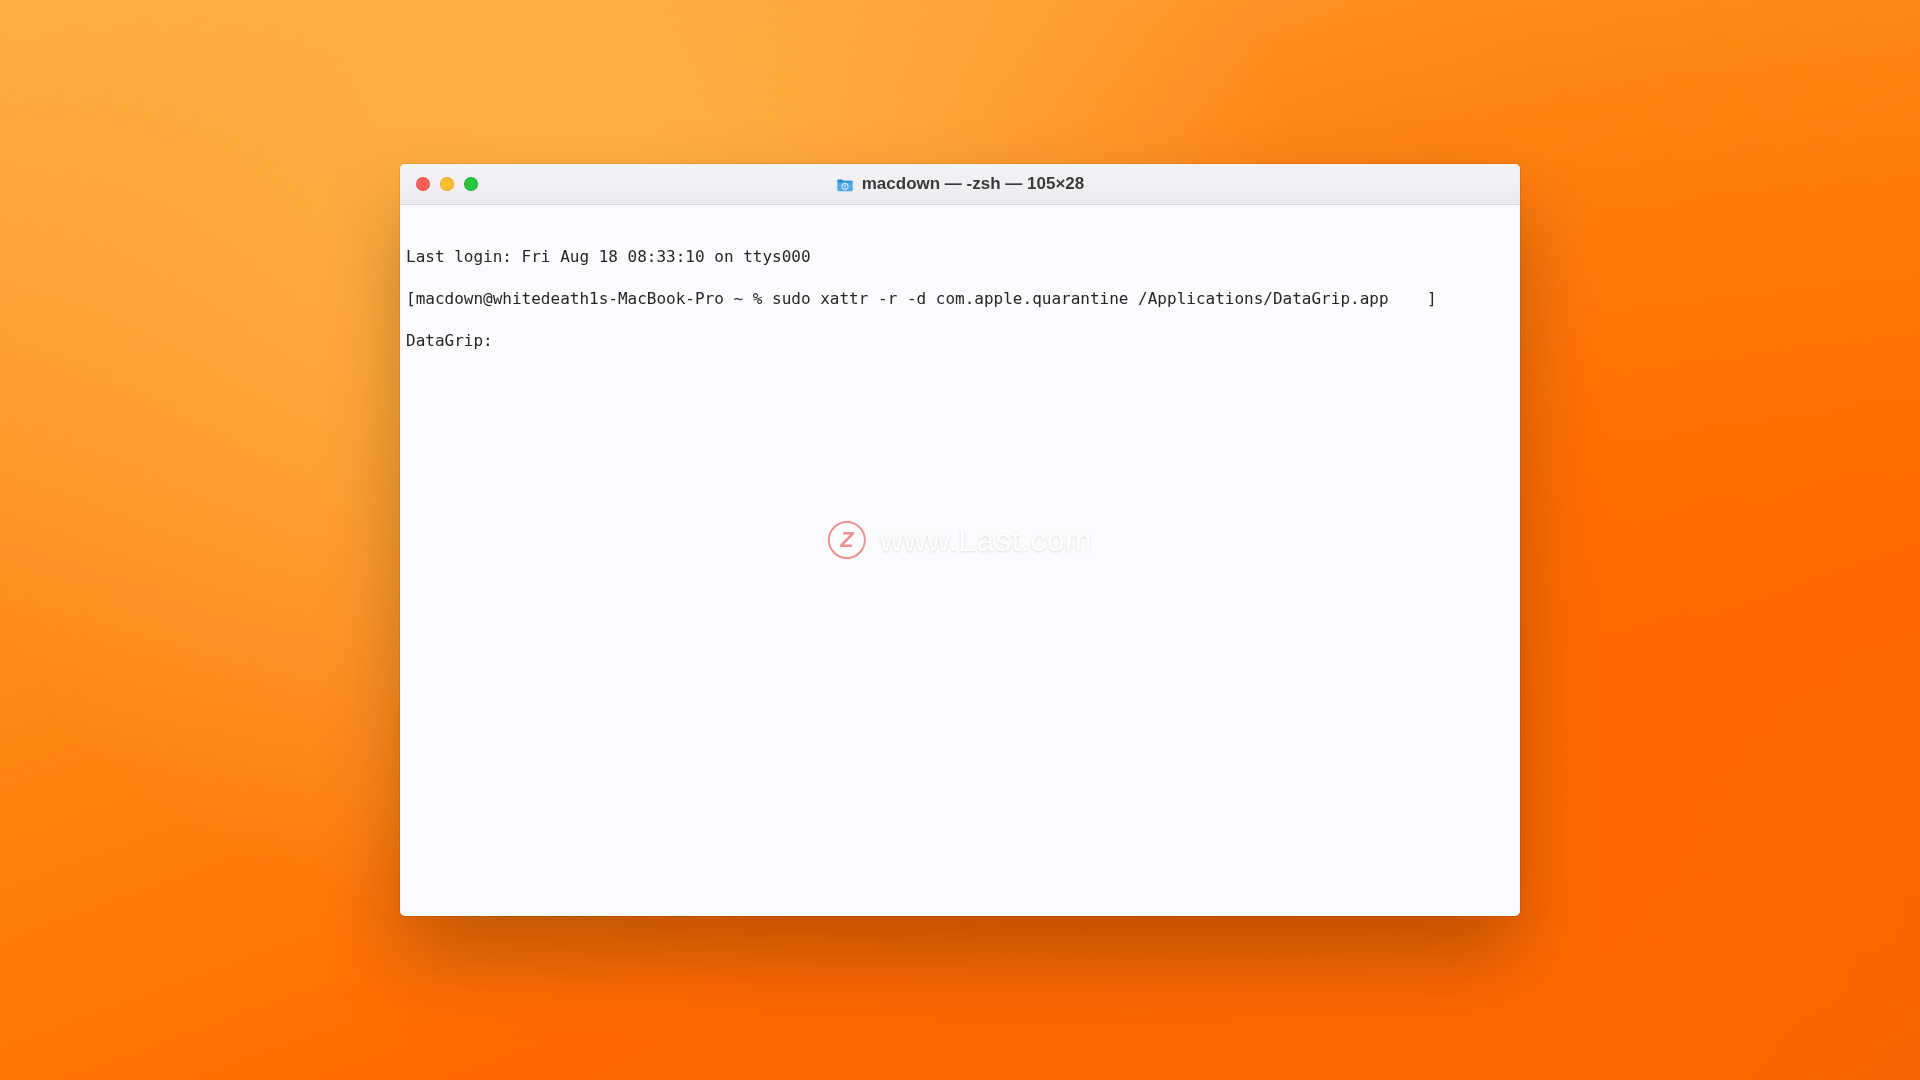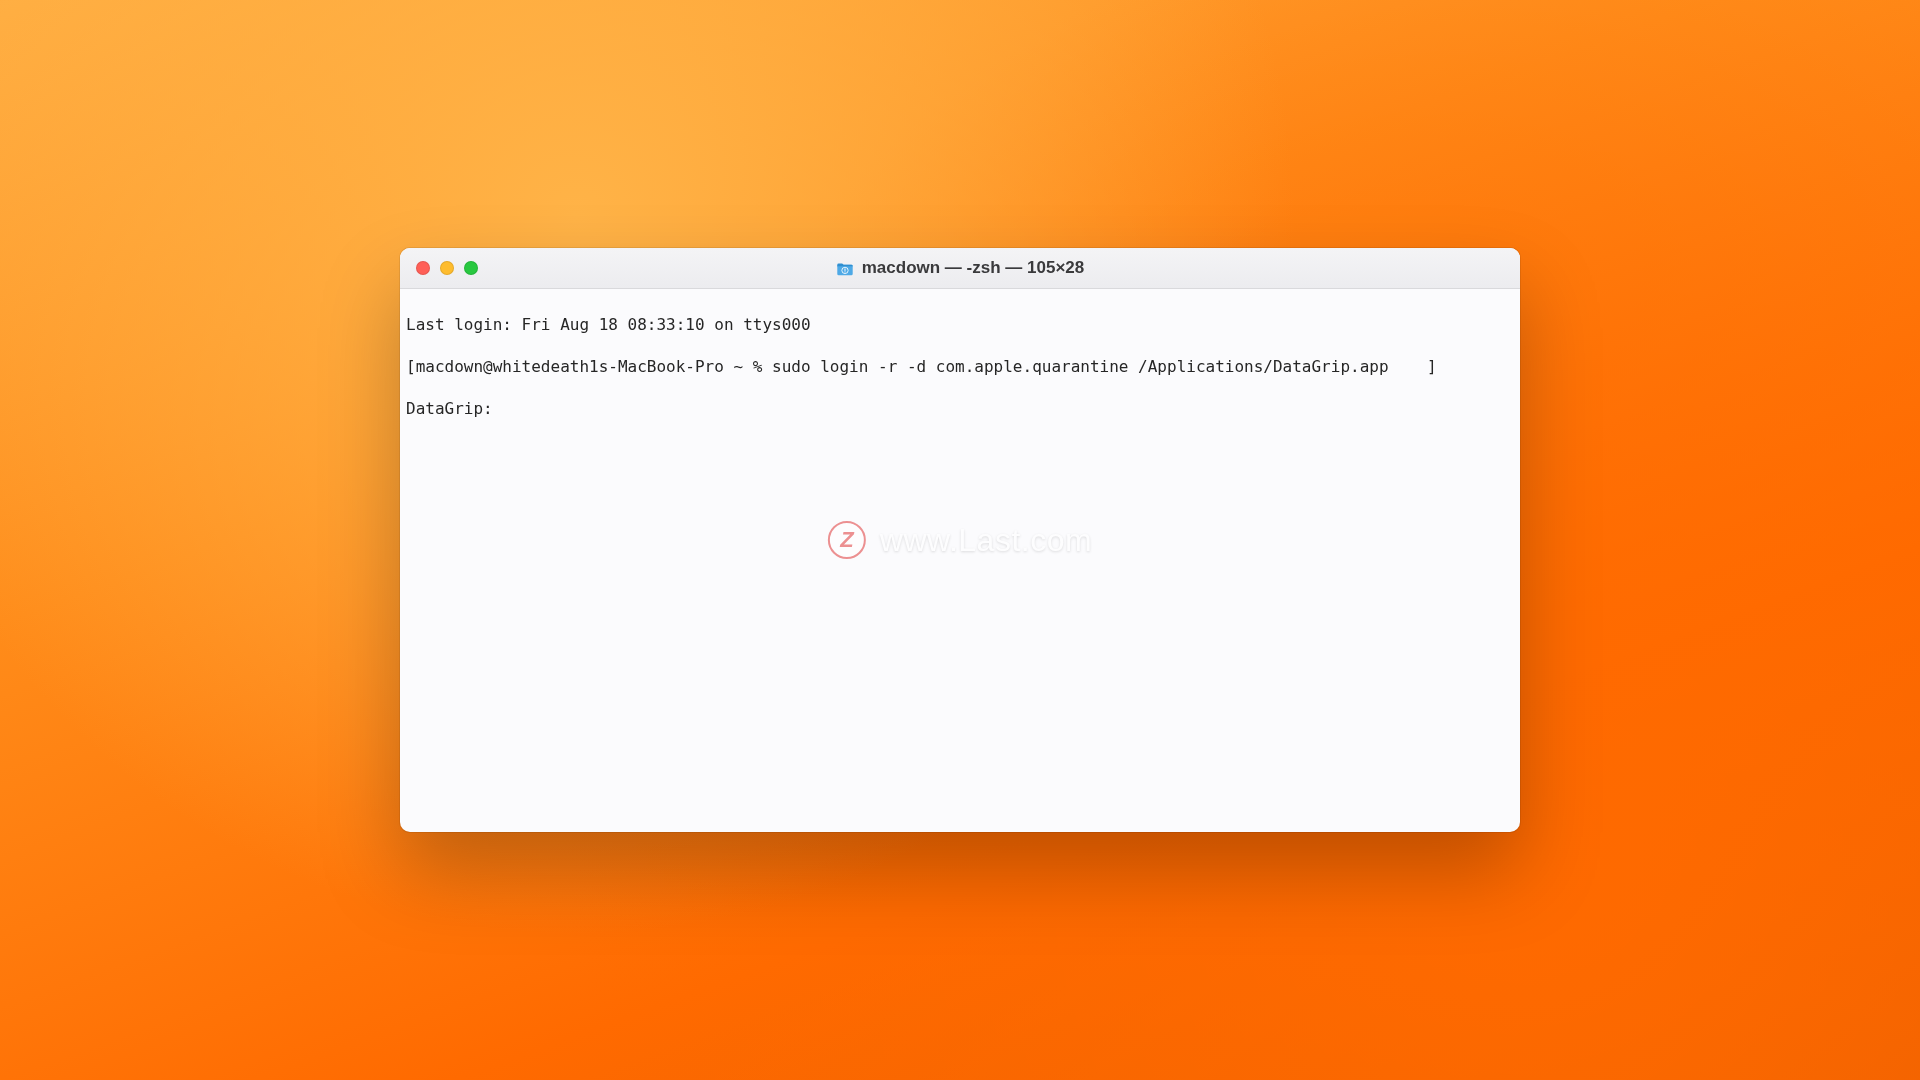--- a/index.html
+++ b/index.html
@@ -45,23 +45,23 @@
     top: -300px;
     width: 1600px;
     height: 1600px;
     border-bottom: 4px solid rgba(255,255,255,0.12);
     transform: rotate(-14deg);
   }
 
   
   .terminal-window {
     width: 1120px;
-    height: 584px;
+    height: 752px;
     background: #fbfbfd;
-    border-radius: 10px;
+    border-radius: 5px;
     box-shadow:
       0 40px 80px rgba(0,0,0,0.25),
       0 0 0 1px rgba(0,0,0,0.08);
     overflow: hidden;
     display: flex;
     flex-direction: column;
     position: relative;
     z-index: 5;
   }
 
@@ -114,20 +114,21 @@
   .terminal-body {
     flex: 1;
     padding: 4px 6px;
     font-family: "Menlo", "SFMono-Regular", Consolas, monospace;
     font-size: 16px;
     line-height: 21px;
     color: #262626;
     white-space: pre;
     overflow: hidden;
     position: relative;
+    margin-top: 16px;
   }
 
   .term-line {
     display: block;
     white-space: pre;
   }
 
   .cursor {
     display: inline-block;
     width: 9px;
@@ -194,21 +195,21 @@
             <rect x="11.3" y="9.2" width="1.4" height="3.5" fill="#ffffff"></rect>
             <rect x="11.3" y="13.4" width="1.4" height="1.4" fill="#ffffff"></rect>
           </svg>
         </span>
         <span>macdown — -zsh — 105×28</span>
       </div>
     </div>
 
     <div class="terminal-body">
 <span class="term-line">Last login: Fri Aug 18 08:33:10 on ttys000</span>
-<span class="term-line">[macdown@whitedeath1s-MacBook-Pro ~ % sudo login -r -d com.apple.quarantine /Applications/DataGrip.app    ]</span>
+<span class="term-line">[macdown@whitedeath1s-MacBook-Pro ~ % sudo xattr -r -d com.apple.quarantine /Applications/DataGrip.app    ]</span>
 <span class="term-line">DataGrip:</span>
     </div>
 
   </div>
 
   <div class="watermark">
     <span class="badge">Z</span>
     <span class="wm-text">www.Last.com</span>
   </div>
 

